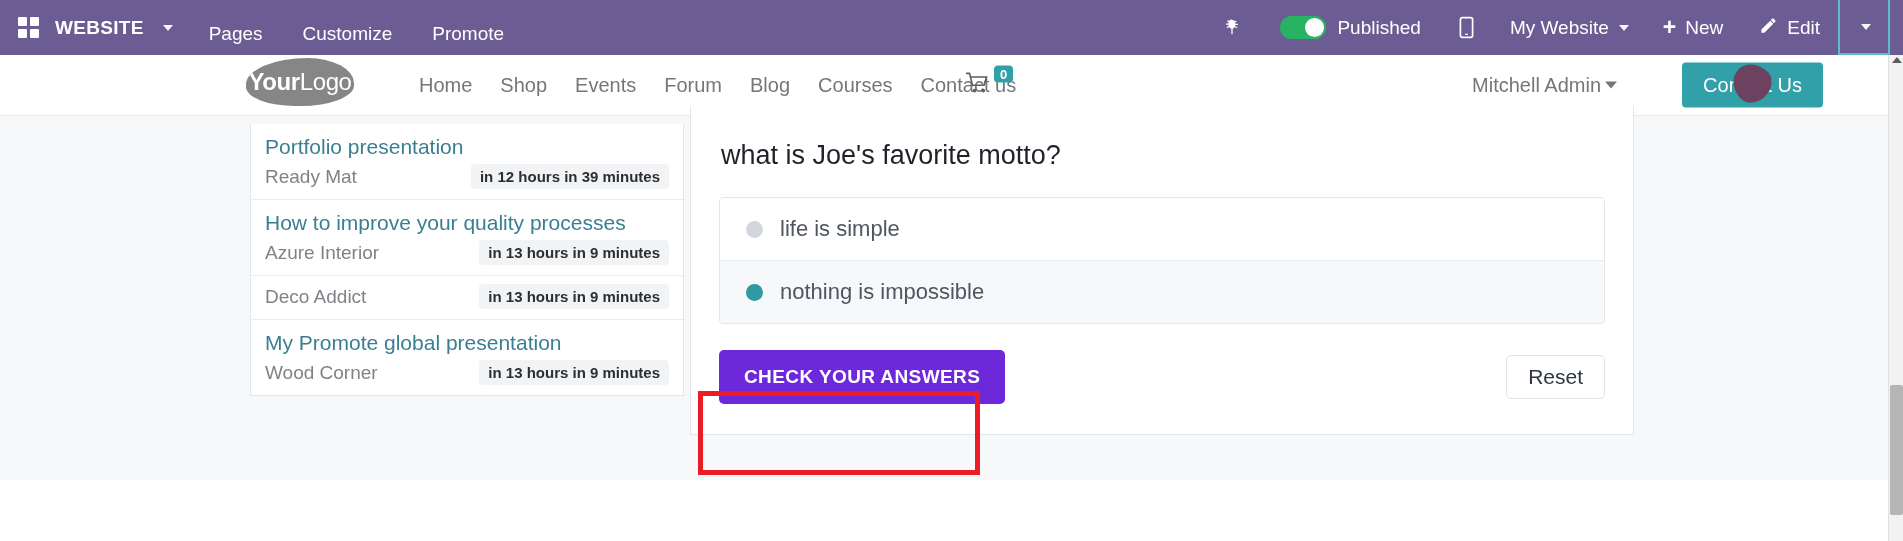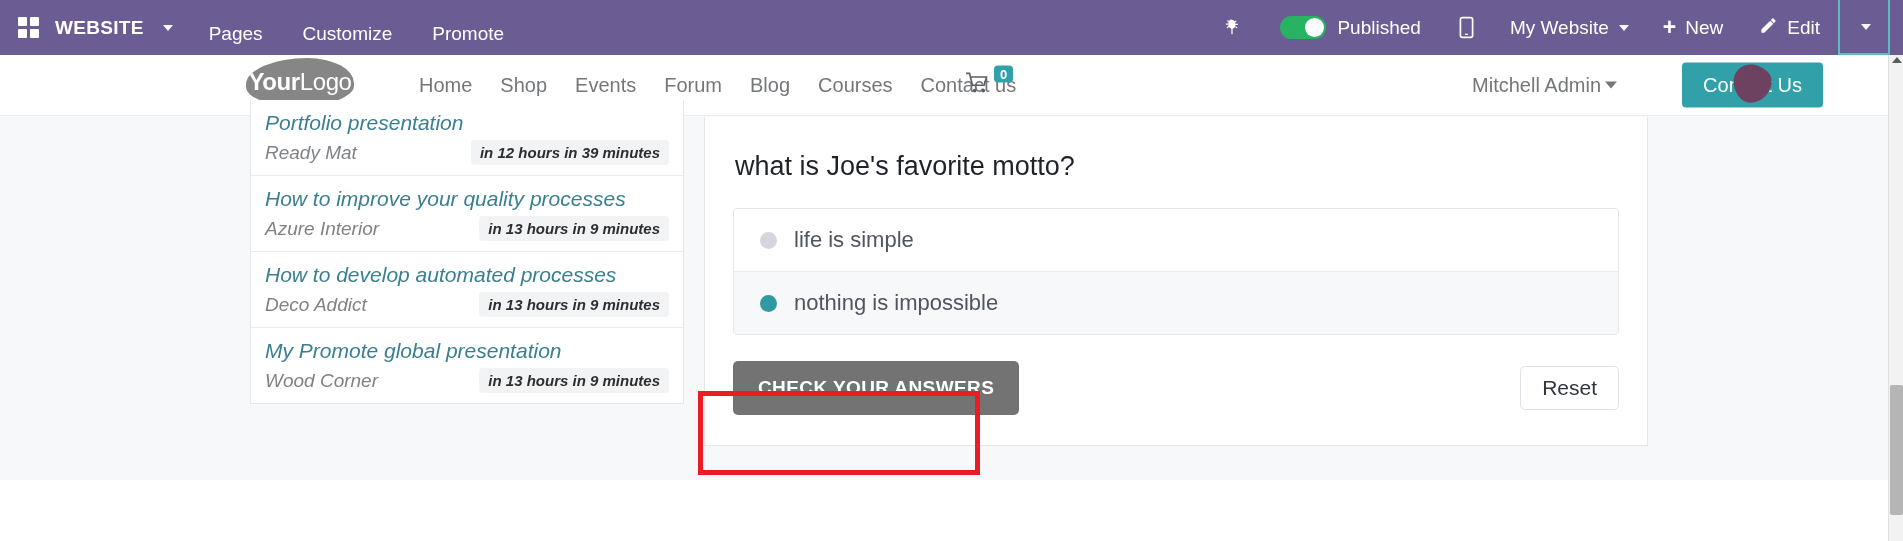--- a/index.html
+++ b/index.html
@@ -301,21 +301,21 @@
   }
   .answer-row.selected .radio-dot { background: #2f9aa2; }
 
   #quiz-actions {
     display: flex;
     align-items: center;
     justify-content: space-between;
     padding: 26px 0 30px 0;
   }
   #check-answers-btn {
-    background: #737373;
+    background: #6d28d9;
     color: #ffffff;
     border: none;
     border-radius: 5px;
     font-size: 19px;
     font-weight: 700;
     letter-spacing: .4px;
     padding: 16px 25px;
     cursor: pointer;
     font-family: inherit;
   }
@@ -469,57 +469,56 @@
     <div class="site-user">
       <span>Mitchell Admin</span>
       <span class="caret-gray"></span>
     </div>
 
     <button class="contact-cta">Contact Us</button>
 
     <div class="map-pin"></div>
   </div>
 
-  <div id="presentation-list" style="top:45px;font-style:italic;">
+  <div id="presentation-list" style="top:69px;">
 
     <div class="pres-item">
       <div class="pres-title">Portfolio presentation</div>
       <div class="pres-row">
         <span class="pres-author">Ready Mat</span>
         <span class="pres-time">in 12 hours in 39 minutes</span>
       </div>
     </div>
 
     <div class="pres-item">
       <div class="pres-title">How to improve your quality processes</div>
       <div class="pres-row">
         <span class="pres-author">Azure Interior</span>
         <span class="pres-time">in 13 hours in 9 minutes</span>
       </div>
     </div>
 
     <div class="pres-item">
-      <div class="pres-title">How to develop automated processes</div>
       <div class="pres-row">
         <span class="pres-author">Deco Addict</span>
         <span class="pres-time">in 13 hours in 9 minutes</span>
       </div>
     </div>
 
     <div class="pres-item">
       <div class="pres-title">My Promote global presentation</div>
       <div class="pres-row">
         <span class="pres-author">Wood Corner</span>
         <span class="pres-time">in 13 hours in 9 minutes</span>
       </div>
     </div>
 
   </div>
 
-  <div id="quiz-card" style="top:62px;margin-left:14px;">
+  <div id="quiz-card" style="top:51px;">
 
     <div id="quiz-question">what is Joe's favorite motto?</div>
 
     <div id="answers-box">
       <div class="answer-row">
         <span class="radio-dot"></span>
         <span>life is simple</span>
       </div>
       <div class="answer-row selected">
         <span class="radio-dot"></span>

